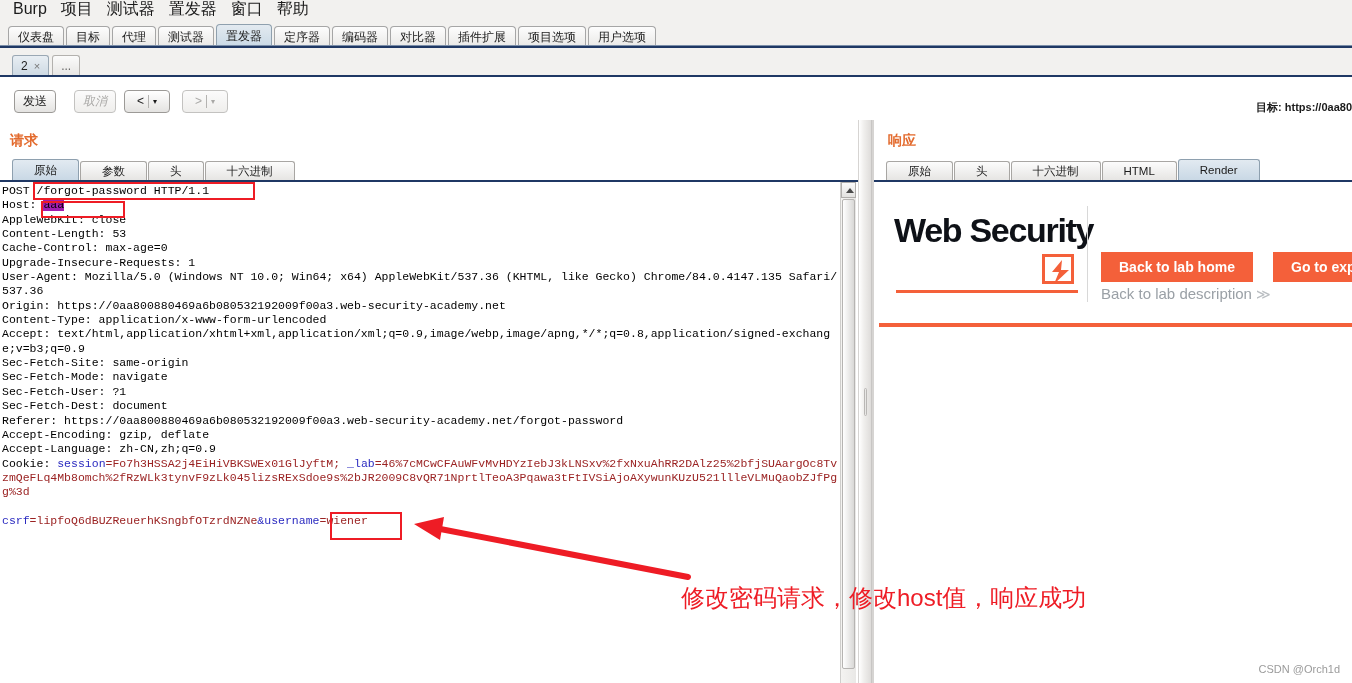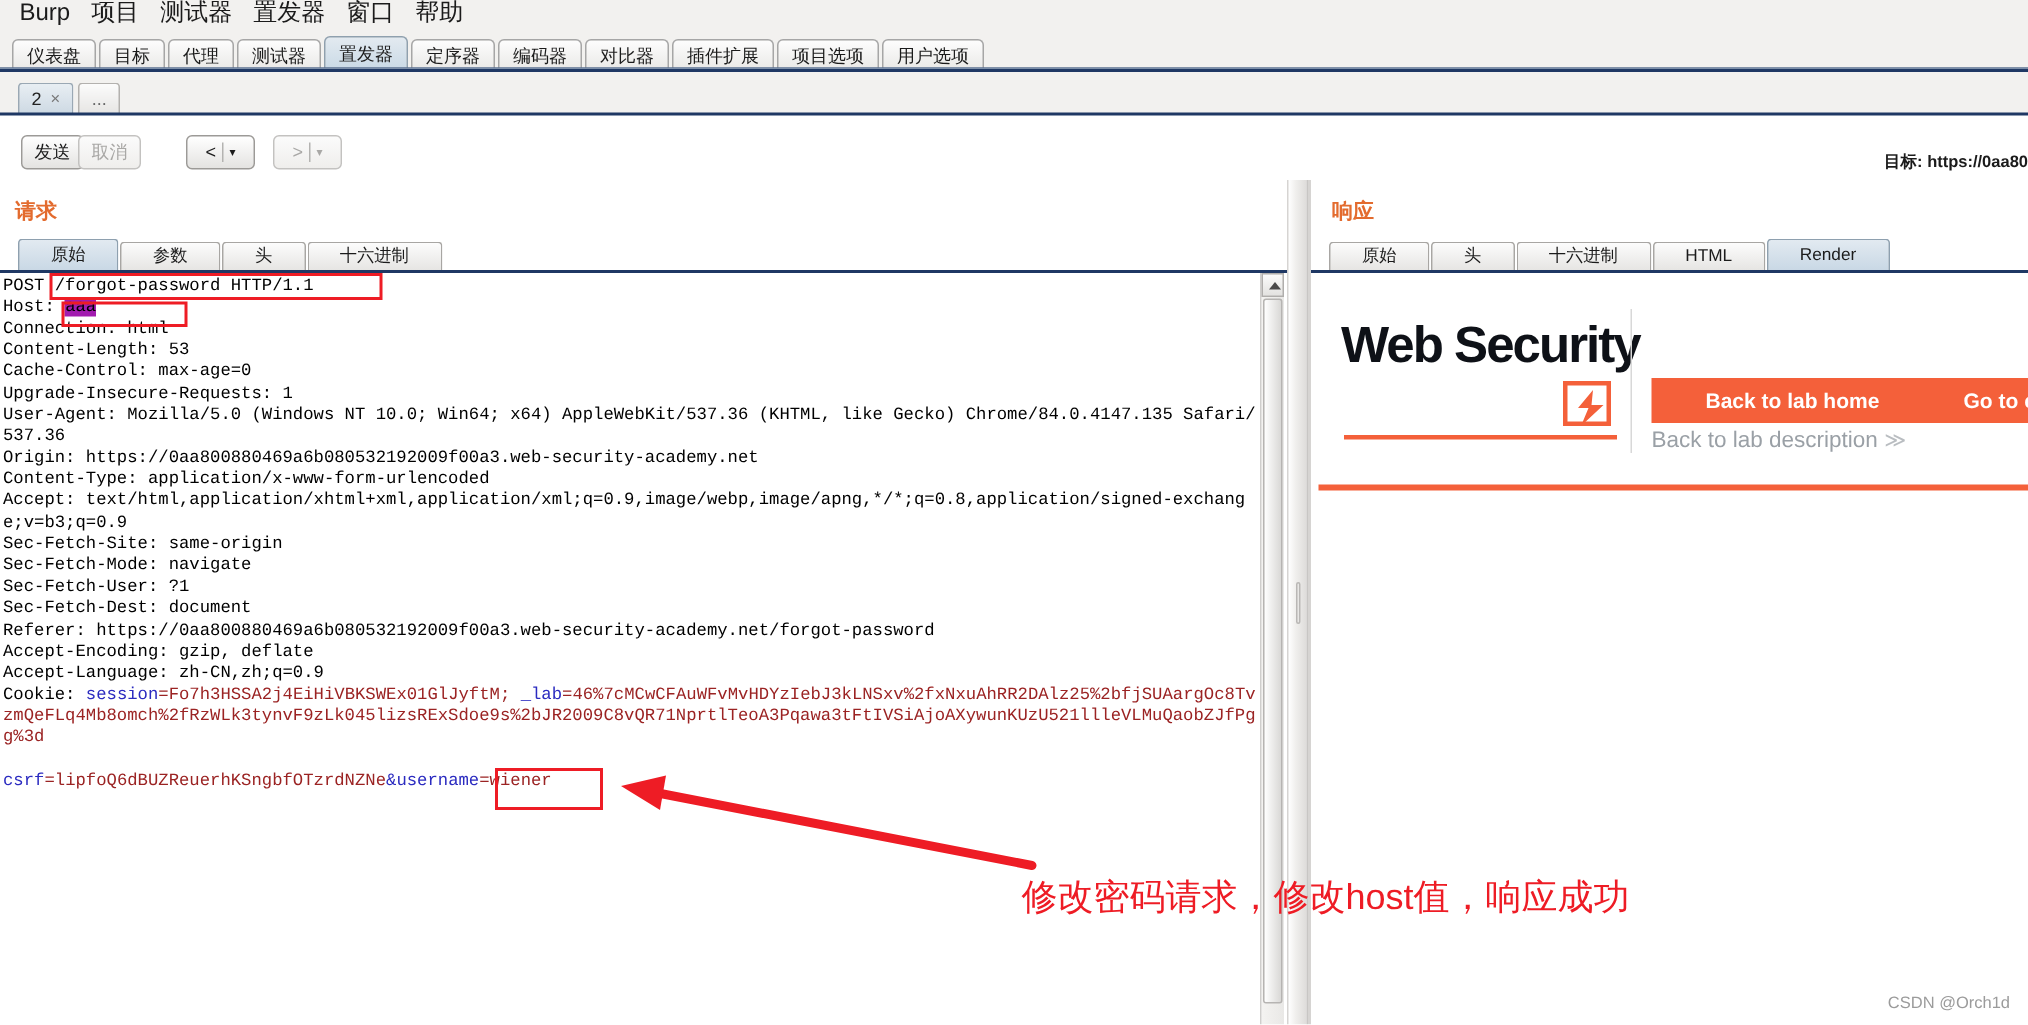--- a/index.html
+++ b/index.html
@@ -102,21 +102,21 @@
     text-align: center;
     background: linear-gradient(#ffffff, #e4e3e1);
     border: 1px solid #9c9a97;
     border-radius: 4px;
     color: #1b1b1b;
     padding: 0 8px;
     white-space: nowrap;
   }
   .btn.dis { color: #a9a8a6; border-color: #c3c2c0; background: linear-gradient(#fbfbfb, #efeeec); }
   #btn-send { left: 14px; width: 42px; }
-  #btn-cancel { left: 52px; width: 42px; }
+  #btn-cancel { left: 74px; width: 42px; font-style: italic; }
   #btn-prev { left: 124px; width: 46px; display:flex; align-items:center; justify-content:center; gap:4px; }
   #btn-next { left: 182px; width: 46px; display:flex; align-items:center; justify-content:center; gap:4px; color:#a9a8a6; }
   .navsplit { display:inline-block; width:1px; height:13px; background:#b4b3b1; }
   .caret { font-size: 8px; line-height: 1; }
 
   .target-label {
     position: absolute; right: 0px; top: 100px;
     font-size: 11px; font-weight: bold; color: #1b1b1b;
     white-space: nowrap;
   }
@@ -268,21 +268,21 @@
     font-family: "Liberation Sans", sans-serif;
     white-space: nowrap;
   }
   .lab-btn {
     position: absolute; top: 56px;
     height: 30px; line-height: 30px;
     background: #f4603a;
     color: #ffffff;
     font-size: 14px; font-weight: bold;
     text-align: center;
-    padding: 0 36px;
+    padding: 0 18px;
     white-space: nowrap;
   }
   #btn-lab-home { left: 227px; }
   #btn-exploit  { left: 399px; }
   .lab-desc {
     position: absolute; left: 227px; top: 89px;
     font-size: 15px; color: #9aa0a6;
     white-space: nowrap;
   }
   .lab-desc .chev { color: #b9bdc1; font-size: 14px; }
@@ -381,21 +381,21 @@
     <div class="vtab sel">原始</div>
     <div class="vtab">参数</div>
     <div class="vtab">头</div>
     <div class="vtab">十六进制</div>
   </div>
   <div class="vtab-rule" id="req-vrule"></div>
 
   <div id="req-editor">
       <pre class="http"><span>POST /forgot-password HTTP/1.1</span>
 <span>Host: </span><span class="hl-sel">aaa</span>
-<span>Connection: html</span>
+<span>AppleWebKit: close</span>
 <span>Content-Length: 53</span>
 <span>Cache-Control: max-age=0</span>
 <span>Upgrade-Insecure-Requests: 1</span>
 <span>User-Agent: Mozilla/5.0 (Windows NT 10.0; Win64; x64) AppleWebKit/537.36 (KHTML, like Gecko) Chrome/84.0.4147.135 Safari/537.36</span>
 <span>Origin: https://0aa800880469a6b080532192009f00a3.web-security-academy.net</span>
 <span>Content-Type: application/x-www-form-urlencoded</span>
 <span>Accept: text/html,application/xhtml+xml,application/xml;q=0.9,image/webp,image/apng,*/*;q=0.8,application/signed-exchange;v=b3;q=0.9</span>
 <span>Sec-Fetch-Site: same-origin</span>
 <span>Sec-Fetch-Mode: navigate</span>
 <span>Sec-Fetch-User: ?1</span>

